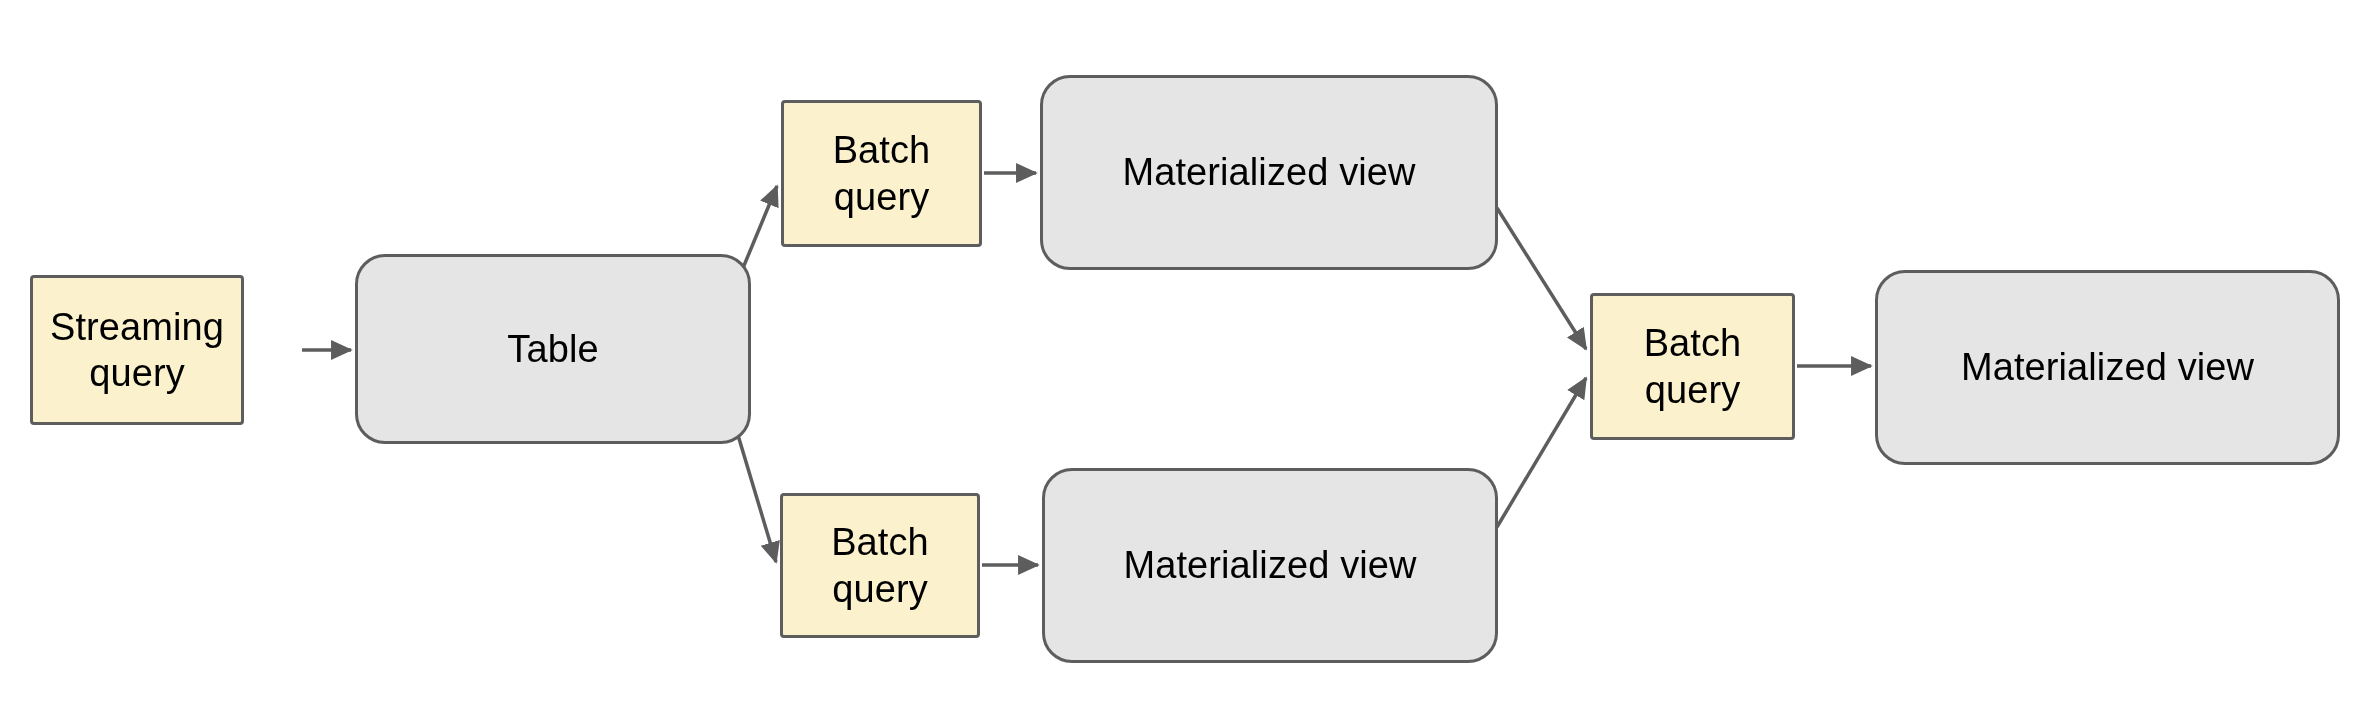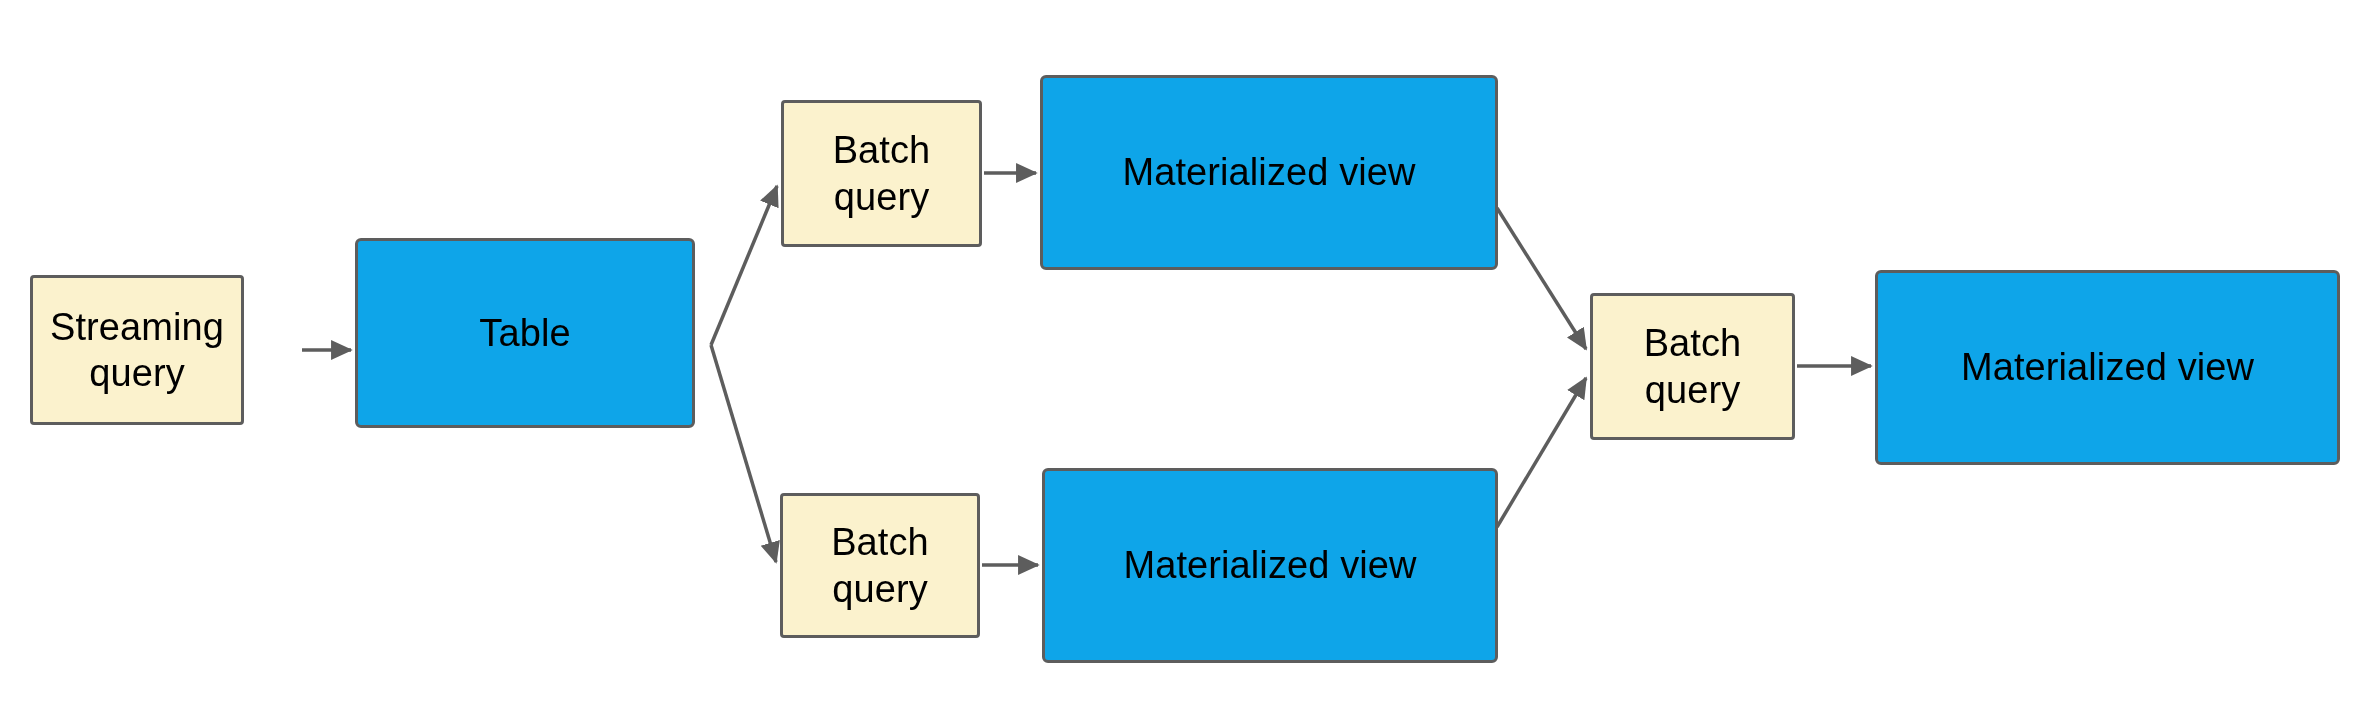--- a/index.html
+++ b/index.html
@@ -41,22 +41,22 @@
     border: 3px solid #5d5d5d;
     z-index: 2;
     white-space: pre-line;
   }
   .node.process {
     background: #fbf2cd;
     border-radius: 4px;
     align-items: center;
   }
   .node.store {
-    background: #0ea5e9;
-    border-radius: 6px;
+    background: #e5e5e5;
+    border-radius: 30px;
   }
   .node-label {
     display: block;
     white-space: pre-line;
     padding: 0 6px;
   }
 </style>
 </head>
 <body>
 
@@ -100,21 +100,21 @@
     <g>
       <line x1="1797" y1="366" x2="1871" y2="366" stroke="#5d5d5d" stroke-width="3.5" marker-end="url(#arrow)"></line>
     </g>
   </svg>
 
   <div class="node process" id="node-streaming-query" style="left: 30px; top: 275px; width: 214px; height: 150px;">
     <span class="node-label">Streaming
 query</span>
   </div>
 
-  <div class="node store" id="node-table" style="left: 355px; top: 238px; width: 340px; height: 190px;">
+  <div class="node store" id="node-table" style="left: 355px; top: 254px; width: 396px; height: 190px;">
     <span class="node-label">Table</span>
   </div>
 
   <div class="node process" id="node-batch-query-top" style="left: 781px; top: 100px; width: 201px; height: 147px;">
     <span class="node-label">Batch
 query</span>
   </div>
 
   <div class="node store" id="node-materialized-view-top" style="left: 1040px; top: 75px; width: 458px; height: 195px;">
     <span class="node-label">Materialized view</span>

